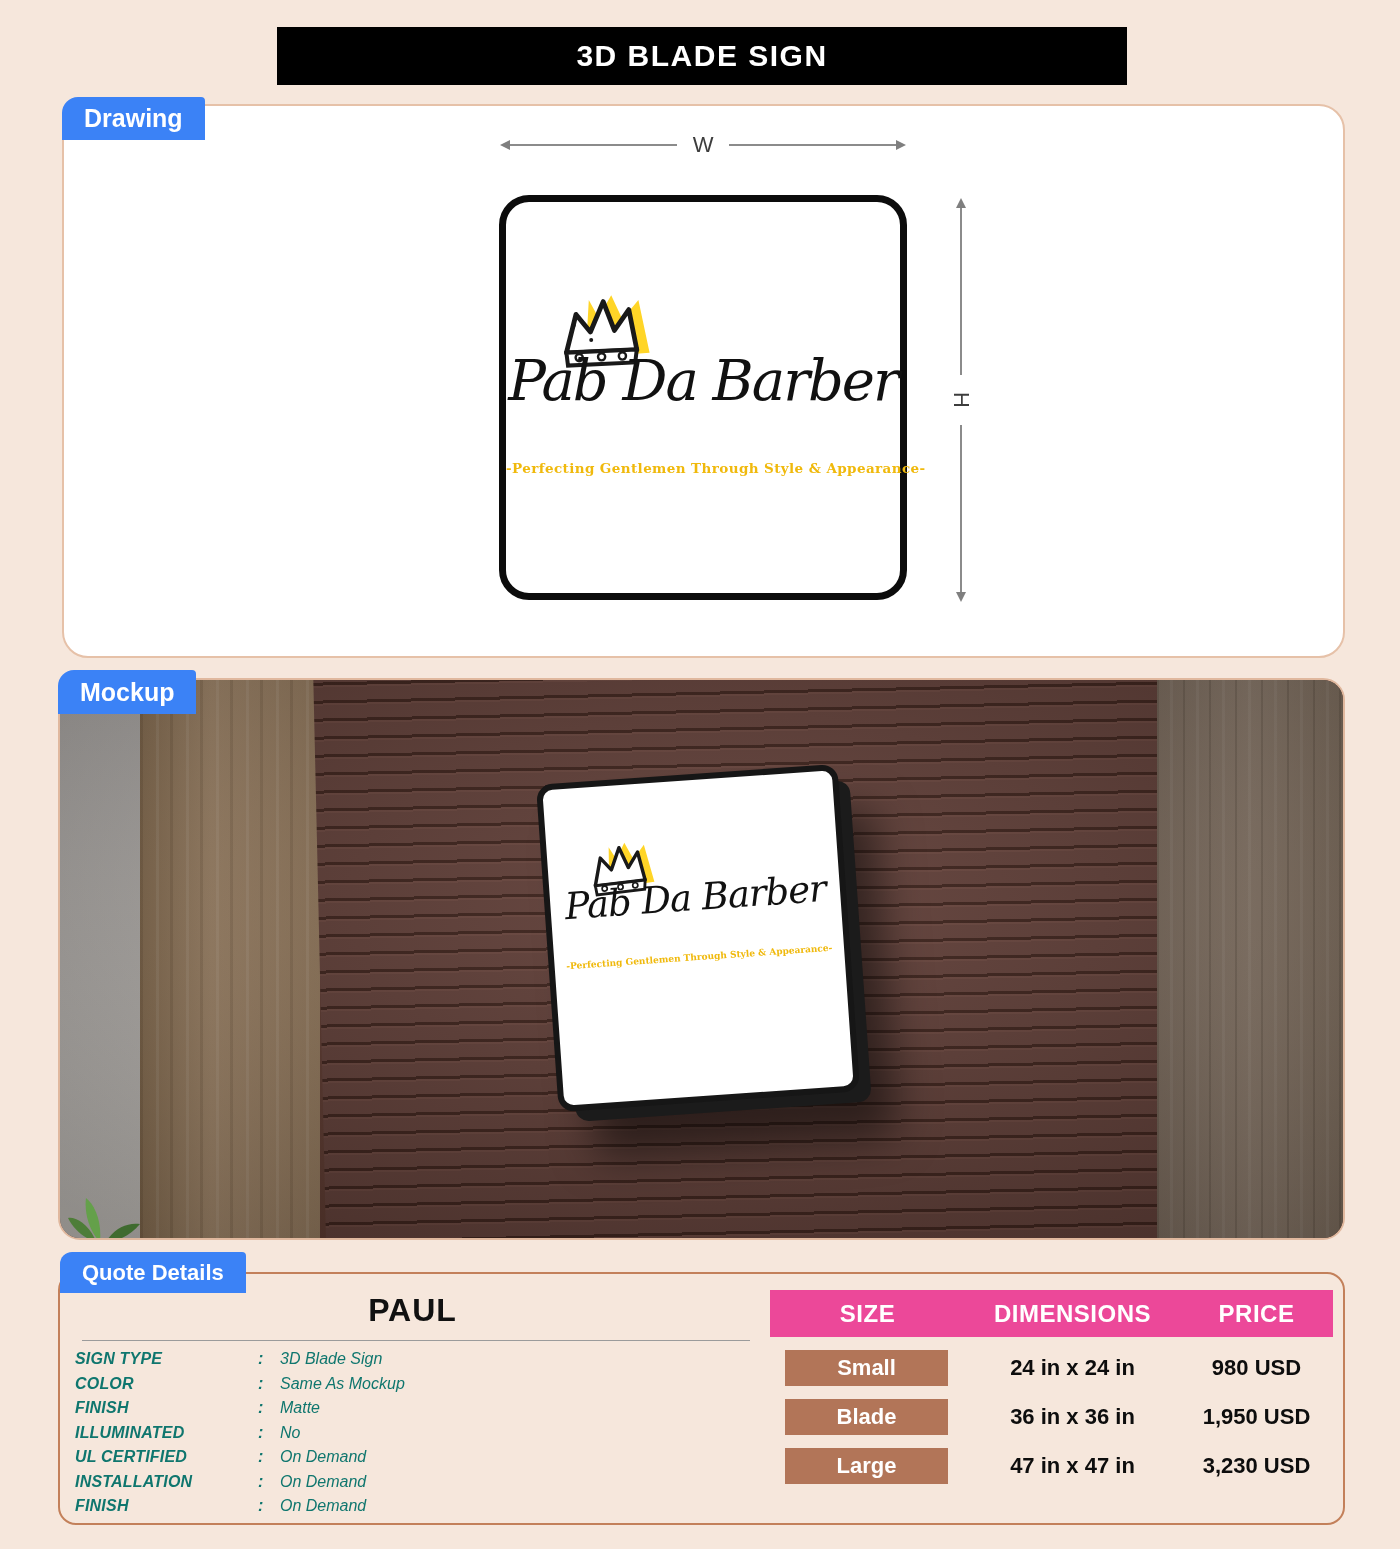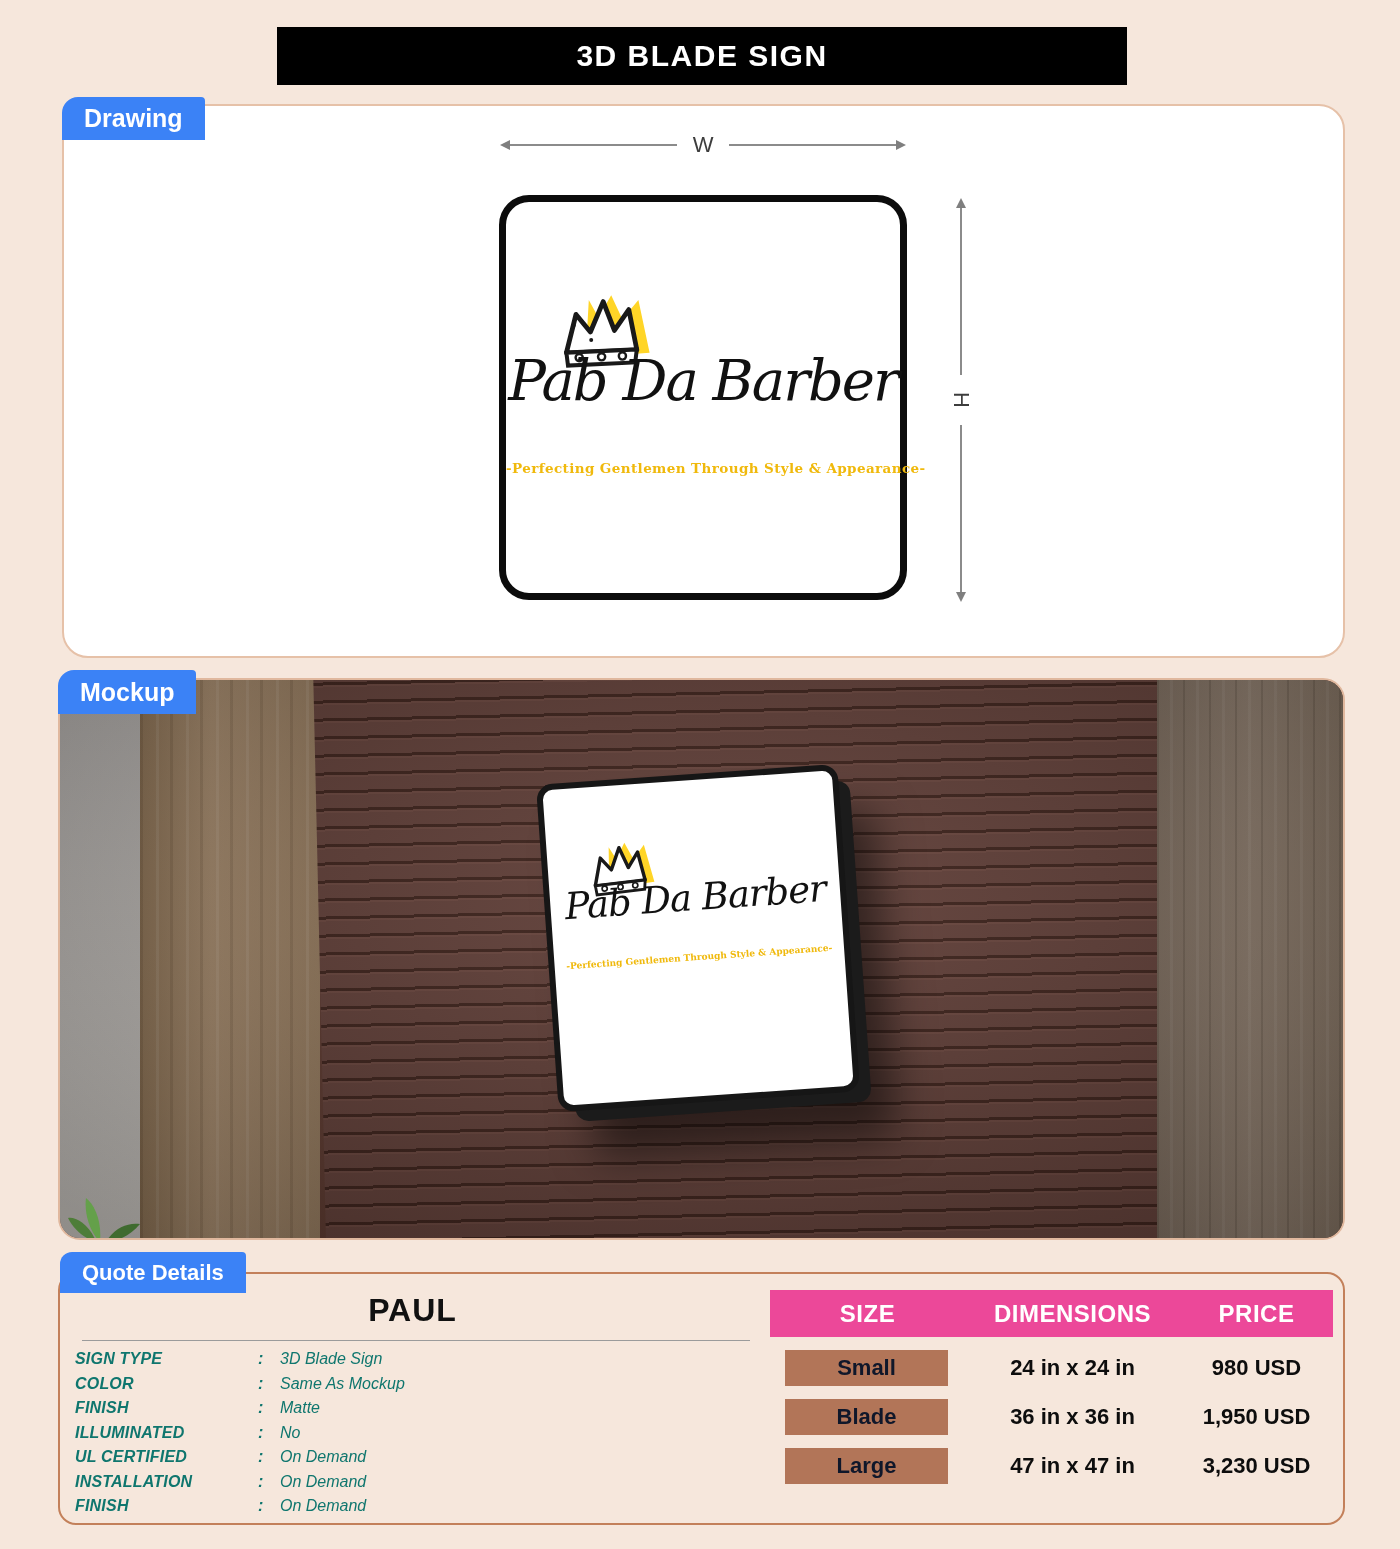--- a/index.html
+++ b/index.html
@@ -101,21 +101,21 @@
   .spec-colon { font-weight:bold; }
   .spec-value { padding-left:6px; }
 
   
   .price-table { position:absolute; left:770px; top:1290px; width:563px; }
   .pt-header { height:47px; background:#ec4899; color:#fff; display:grid;
     grid-template-columns:195px 215px 153px; align-items:center; text-align:center;
     font-size:24px; font-weight:bold; letter-spacing:.5px; }
   .pt-row { display:grid; grid-template-columns:195px 215px 153px; align-items:center;
     text-align:center; margin-top:13px; }
-  .pt-size { width:163px; height:36px; margin-left:15px; background:#b27558; color:#0f172a;
+  .pt-size { width:163px; height:36px; margin-left:15px; background:#b27558; color:#ffffff;
     font-size:22px; font-weight:bold; display:flex; align-items:center; justify-content:center;
     border:none; cursor:pointer; font-family:"Liberation Sans", sans-serif; }
   .pt-dim, .pt-price { font-size:22px; font-weight:bold; color:#0d0d0d; }
 </style>
 </head>
 <body>
 
 <div class="page">
 
   <div class="title-bar">3D BLADE SIGN</div>

